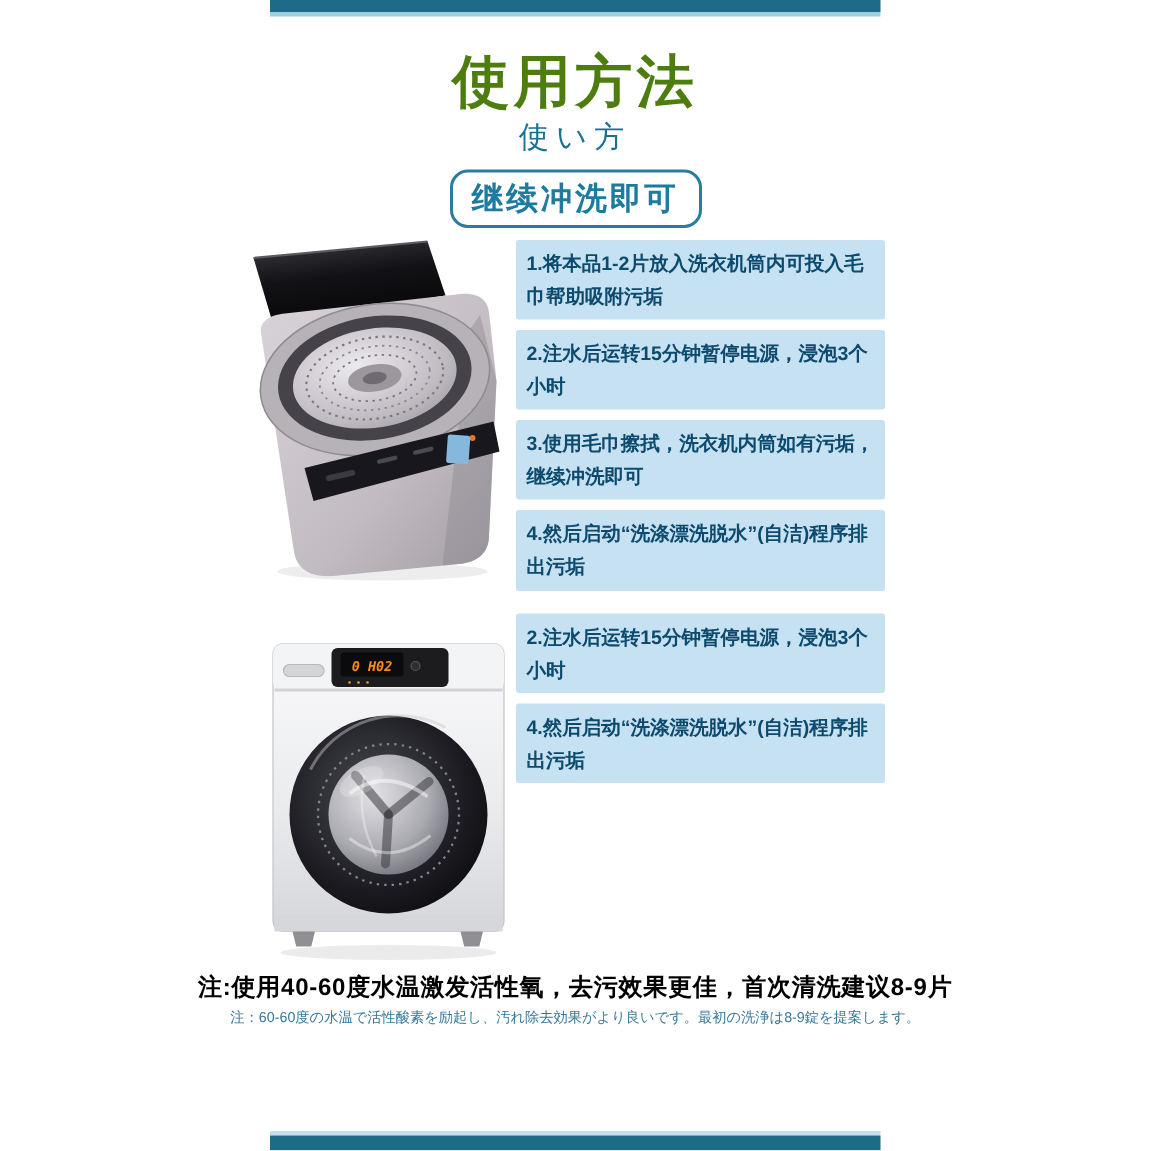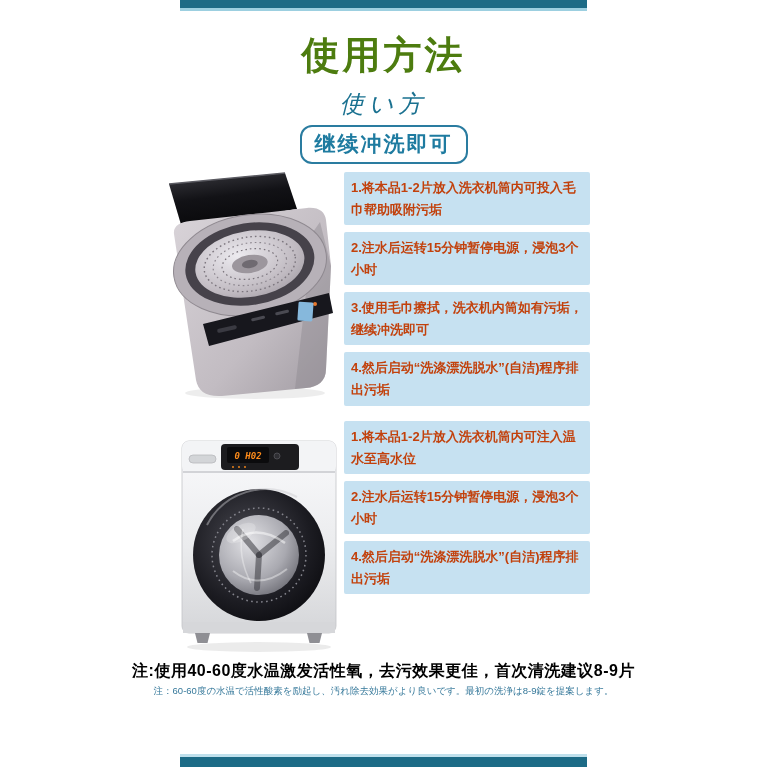--- a/index.html
+++ b/index.html
@@ -20,26 +20,25 @@
   .bottom-bar .dark  { height:10px; background:#1d6b86; }
 
   .page-title {
     margin-top:22px;
     text-align:center;
     font-size:38px; line-height:44px;
     font-weight:700; letter-spacing:3px;
     color:#4d7c0f;
   }
   .page-subtitle {
-    margin-top:14px;
+    margin-top:2px;
     text-align:center;
-    font-size:24px; line-height:26px;
+    font-size:20px; line-height:26px;
     letter-spacing:5px;
     color:#1a7190;
-    font-style:italic;
   }
 
   .section-label-wrap { text-align:center; }
   .section-label {
     display:inline-block;
     border:2px solid #2a7ca0;
     border-radius:12px;
     padding:3px 13px 4px;
     font-size:21px; font-weight:700;
     letter-spacing:2px;
@@ -54,21 +53,21 @@
     width:435px;
   }
   .row-1 { margin-top:8px; height:233px; }
   .row-2 { margin-top:16px; height:233px; }
 
   .washer-img { flex:none; width:189px; height:233px; position:relative;font-style:italic; }
 
   .steps { flex:none; width:246px; display:flex; flex-direction:column; gap:7px; }
   .step-box {
     background:#c6e1f1;
-    color:#c2410c;
+    color:#0c4a6e;
     font-size:13px;
     font-weight:700;
     line-height:1.66;
     padding:5px 7px;
     border-radius:2px;
     flex:none;
   }
 
   .footer-notes { margin-top:6px; text-align:center; white-space:nowrap; }
   .note-cn {
@@ -209,21 +208,20 @@
         <path d="M56,146 Q82,166 110,144" fill="none" stroke="#ffffff" stroke-width="2" opacity="0.4"></path>
         <path d="M66,104 Q60,132 74,158" fill="none" stroke="#ffffff" stroke-width="1.6" opacity="0.35"></path>
         <ellipse cx="64" cy="108" rx="16" ry="8" fill="#ffffff" opacity="0.22" transform="rotate(-28 64 108)"></ellipse>
 
         <rect x="6" y="197" width="152" height="11" fill="#d6d7da"></rect>
         <path d="M18,208 h15 l-2.5,10 h-10 Z" fill="#8f8f94"></path>
         <path d="M130,208 h15 l-2.5,10 h-10 Z" fill="#8f8f94"></path>
       </svg>
     </div>
     <div class="steps">
-      <div class="step-box">1.将本品1-2片放入洗衣机筒内可注入温水至高水位</div>
       <div class="step-box">2.注水后运转15分钟暂停电源，浸泡3个小时</div>
       <div class="step-box">4.然后启动“洗涤漂洗脱水”(自洁)程序排出污垢</div>
     </div>
   </div>
 
   <div class="footer-notes">
     <div class="note-cn">注:使用40-60度水温激发活性氧，去污效果更佳，首次清洗建议8-9片</div>
     <div class="note-jp">注：60-60度の水温で活性酸素を励起し、汚れ除去効果がより良いです。最初の洗浄は8-9錠を提案します。</div>
   </div>
 

